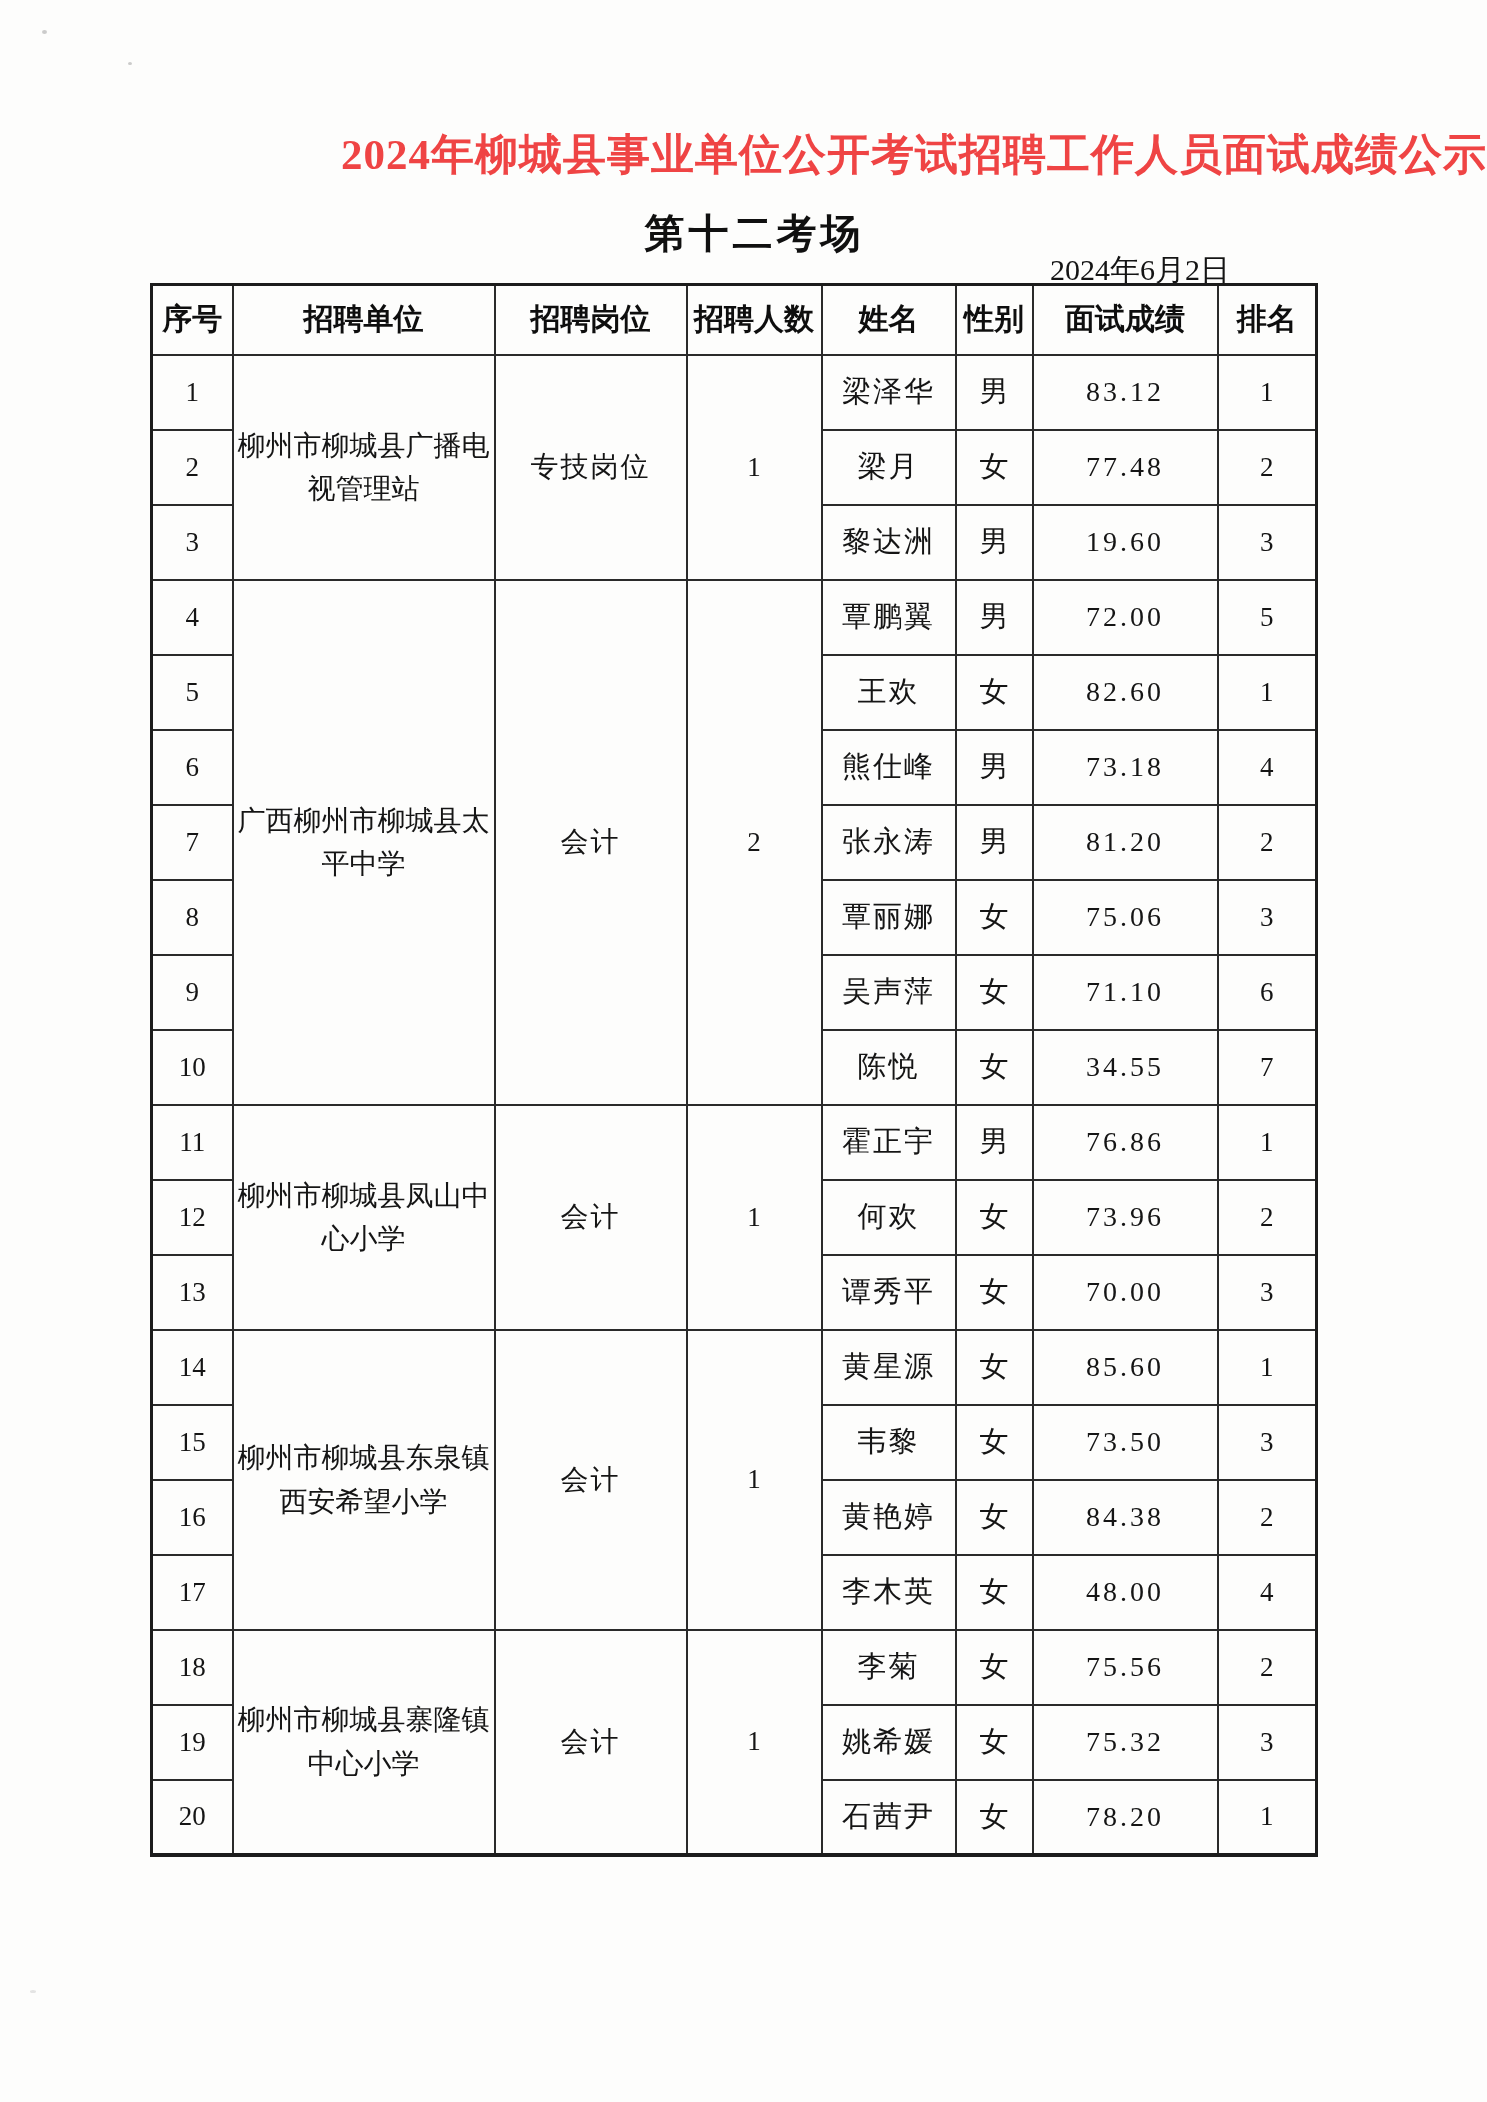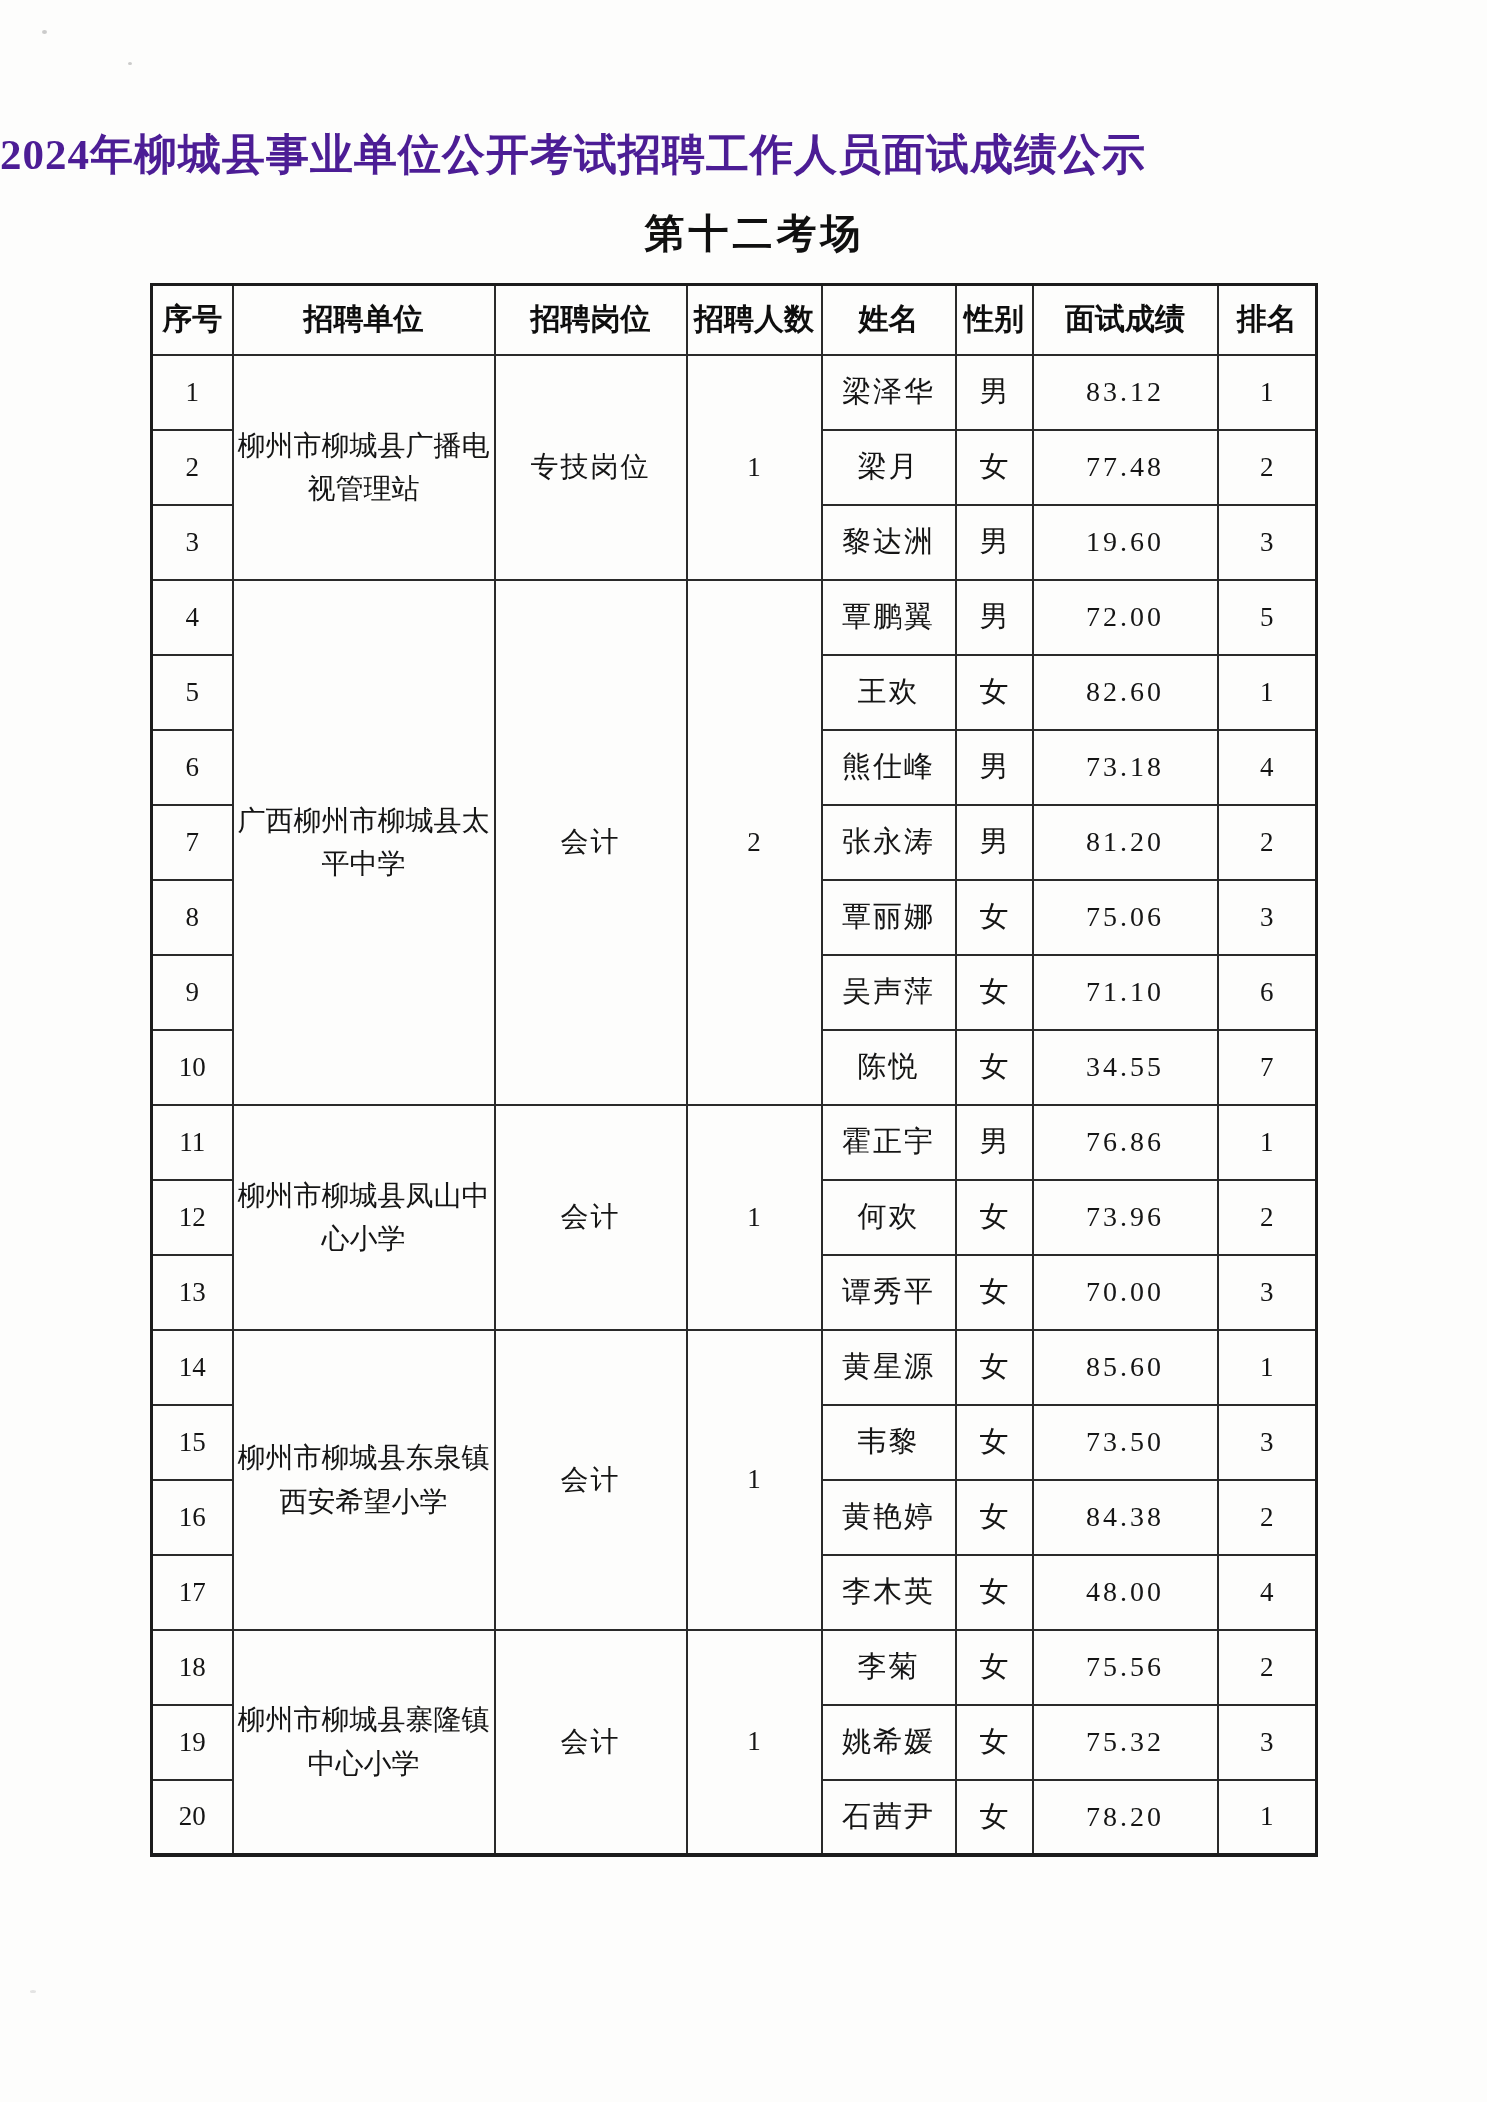--- a/index.html
+++ b/index.html
@@ -27,25 +27,25 @@
   .speck.s1 { left: 42px;  top: 30px;  width: 5px; height: 4px; }
   .speck.s2 { left: 128px; top: 62px;  width: 4px; height: 3px; }
   .speck.s3 { left: 30px;  top: 1990px; width: 6px; height: 3px; opacity: 0.25; }
 
   .doc-title {
     position: absolute;
     top: 126px;
     left: 0;
     width: 100%;
     margin: 0;
-    text-align: left;
+    text-align: right;
     font-size: 43px;
     font-weight: 900;
     letter-spacing: 1px;
-    color: #4c1d95;
+    color: #ef4444;
   }
   .doc-subtitle {
     position: absolute;
     top: 206px;
     left: 11px;
     width: 100%;
     margin: 0;
     text-align: center;
     font-size: 40px;
     font-weight: 800;
@@ -103,20 +103,21 @@
 </head>
 <body>
 
 <div class="page">
   <span class="speck s1"></span>
   <span class="speck s2"></span>
   <span class="speck s3"></span>
 
   <h1 class="doc-title">2024年柳城县事业单位公开考试招聘工作人员面试成绩公示</h1>
   <h2 class="doc-subtitle">第十二考场</h2>
+  <div class="doc-date">2024年6月2日</div>
 
   <table class="results">
     <colgroup>
       <col style="width:81px">
         <col style="width:262px">
         <col style="width:192px">
         <col style="width:135px">
       <col style="width:134px">
         <col style="width:77px">
         <col style="width:185px">

